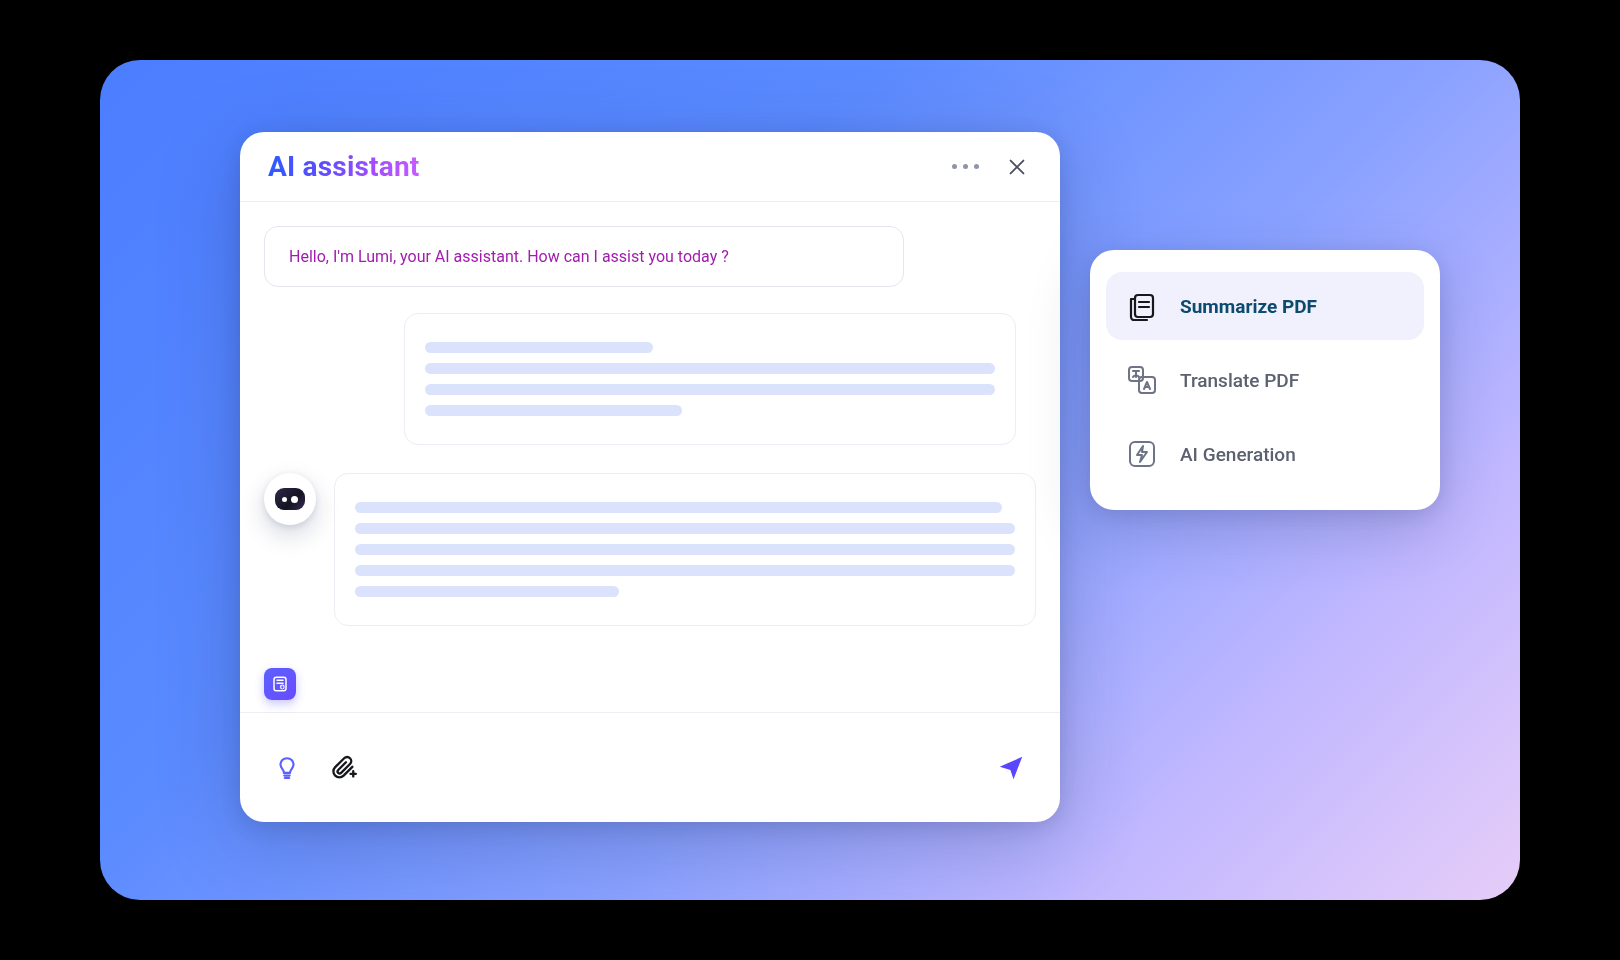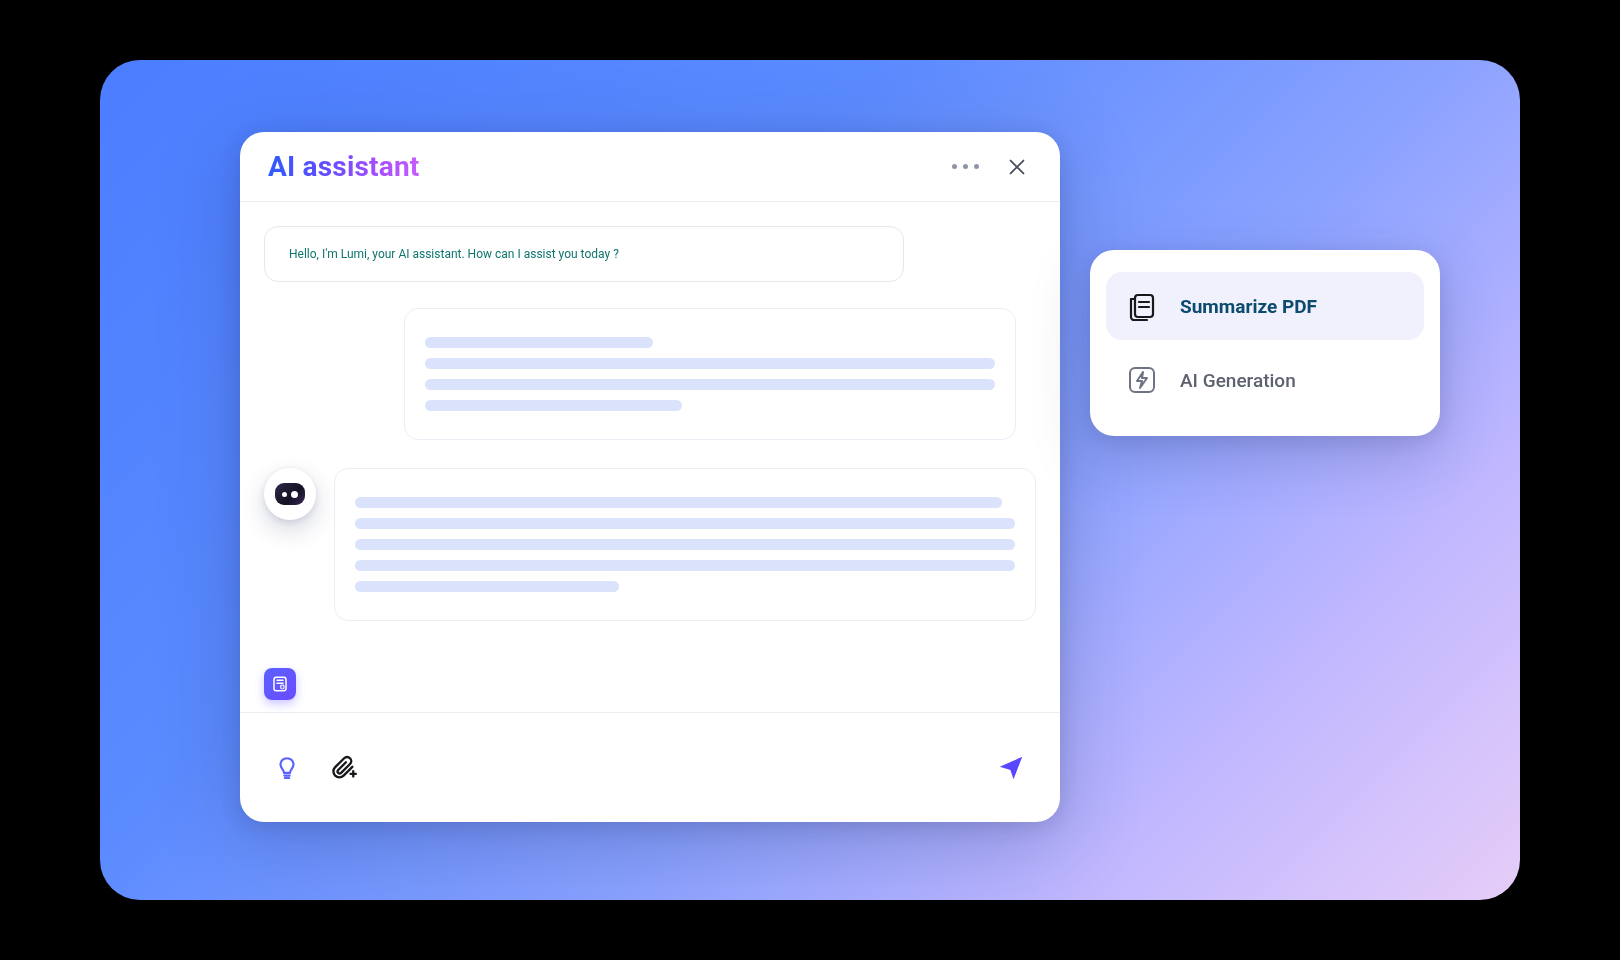--- a/index.html
+++ b/index.html
@@ -45,21 +45,21 @@
   .chat-body {
     flex: 1 1 auto;
     padding: 24px 24px 10px 24px;
     position: relative;
   }
   .greeting-bubble {
     border: 1px solid #e5e7ef;
     border-radius: 14px;
     padding: 20px 24px;
     max-width: 640px;
-    font-size: 12px; color: #0f766e;
+    font-size: 16px; color: #a21caf;
   }
 
   .msg-user {
     margin-top: 26px;
     margin-left: 140px;
     width: 612px;
     border: 1px solid #ecedf5;
     border-radius: 14px;
     padding: 18px 20px;
   }
@@ -233,20 +233,31 @@
         <span class="menu-icon">
           <svg viewBox="0 0 34 34" fill="none" stroke="currentColor" stroke-width="2.2" stroke-linecap="round" stroke-linejoin="round">
             <rect x="10" y="6" width="18" height="22" rx="3"></rect>
             <path d="M10 10 H6 V28 C6 29.6 7.4 31 9 31 H22"></path>
             <path d="M14 13 H24 M14 18 H24"></path>
           </svg>
         </span>
         <span>Summarize PDF</span>
       </div>
 
+      <div class="menu-item">
+        <span class="menu-icon">
+          <svg viewBox="0 0 34 34" fill="none" stroke="currentColor" stroke-width="2" stroke-linecap="round" stroke-linejoin="round">
+            <rect x="4" y="4" width="14" height="14" rx="3"></rect>
+            <rect x="14" y="14" width="16" height="16" rx="3"></rect>
+            <path d="M8 8 H14 M11 8 V14 M8 14 C9 12 13 12 14 14"></path>
+            <path d="M19 26 L22 19 L25 26 M20 24 H24"></path>
+          </svg>
+        </span>
+        <span>Translate PDF</span>
+      </div>
 
 
       <div class="menu-item">
         <span class="menu-icon">
           <svg viewBox="0 0 34 34" fill="none" stroke="currentColor" stroke-width="2" stroke-linecap="round" stroke-linejoin="round">
             <rect x="5" y="5" width="24" height="24" rx="5"></rect>
             <path d="M18 9 L12 18 H17 L15 25 L22 15 H17 Z"></path>
           </svg>
         </span>
         <span>AI Generation</span>

